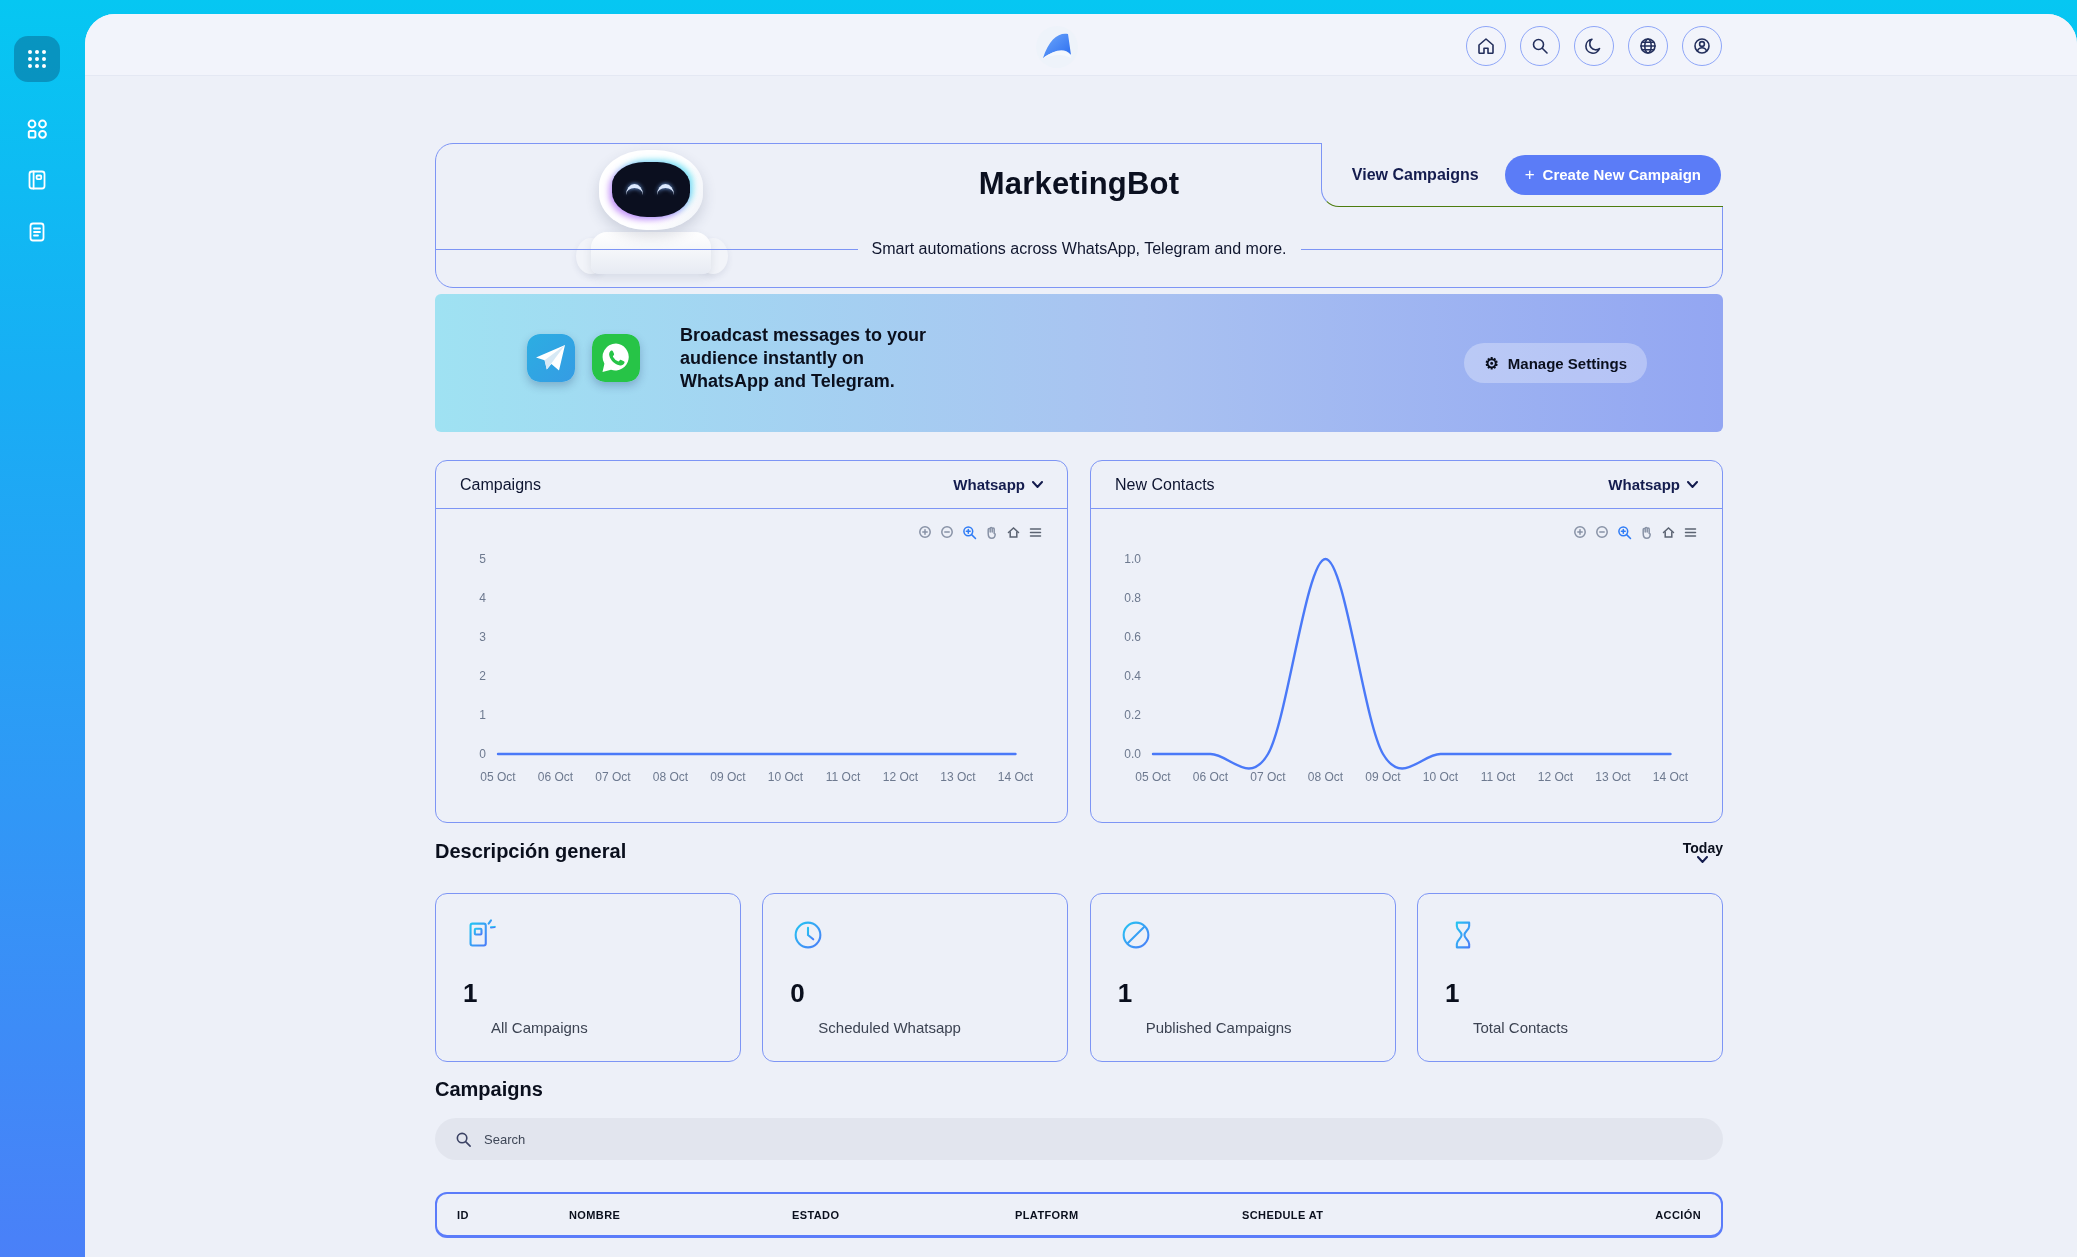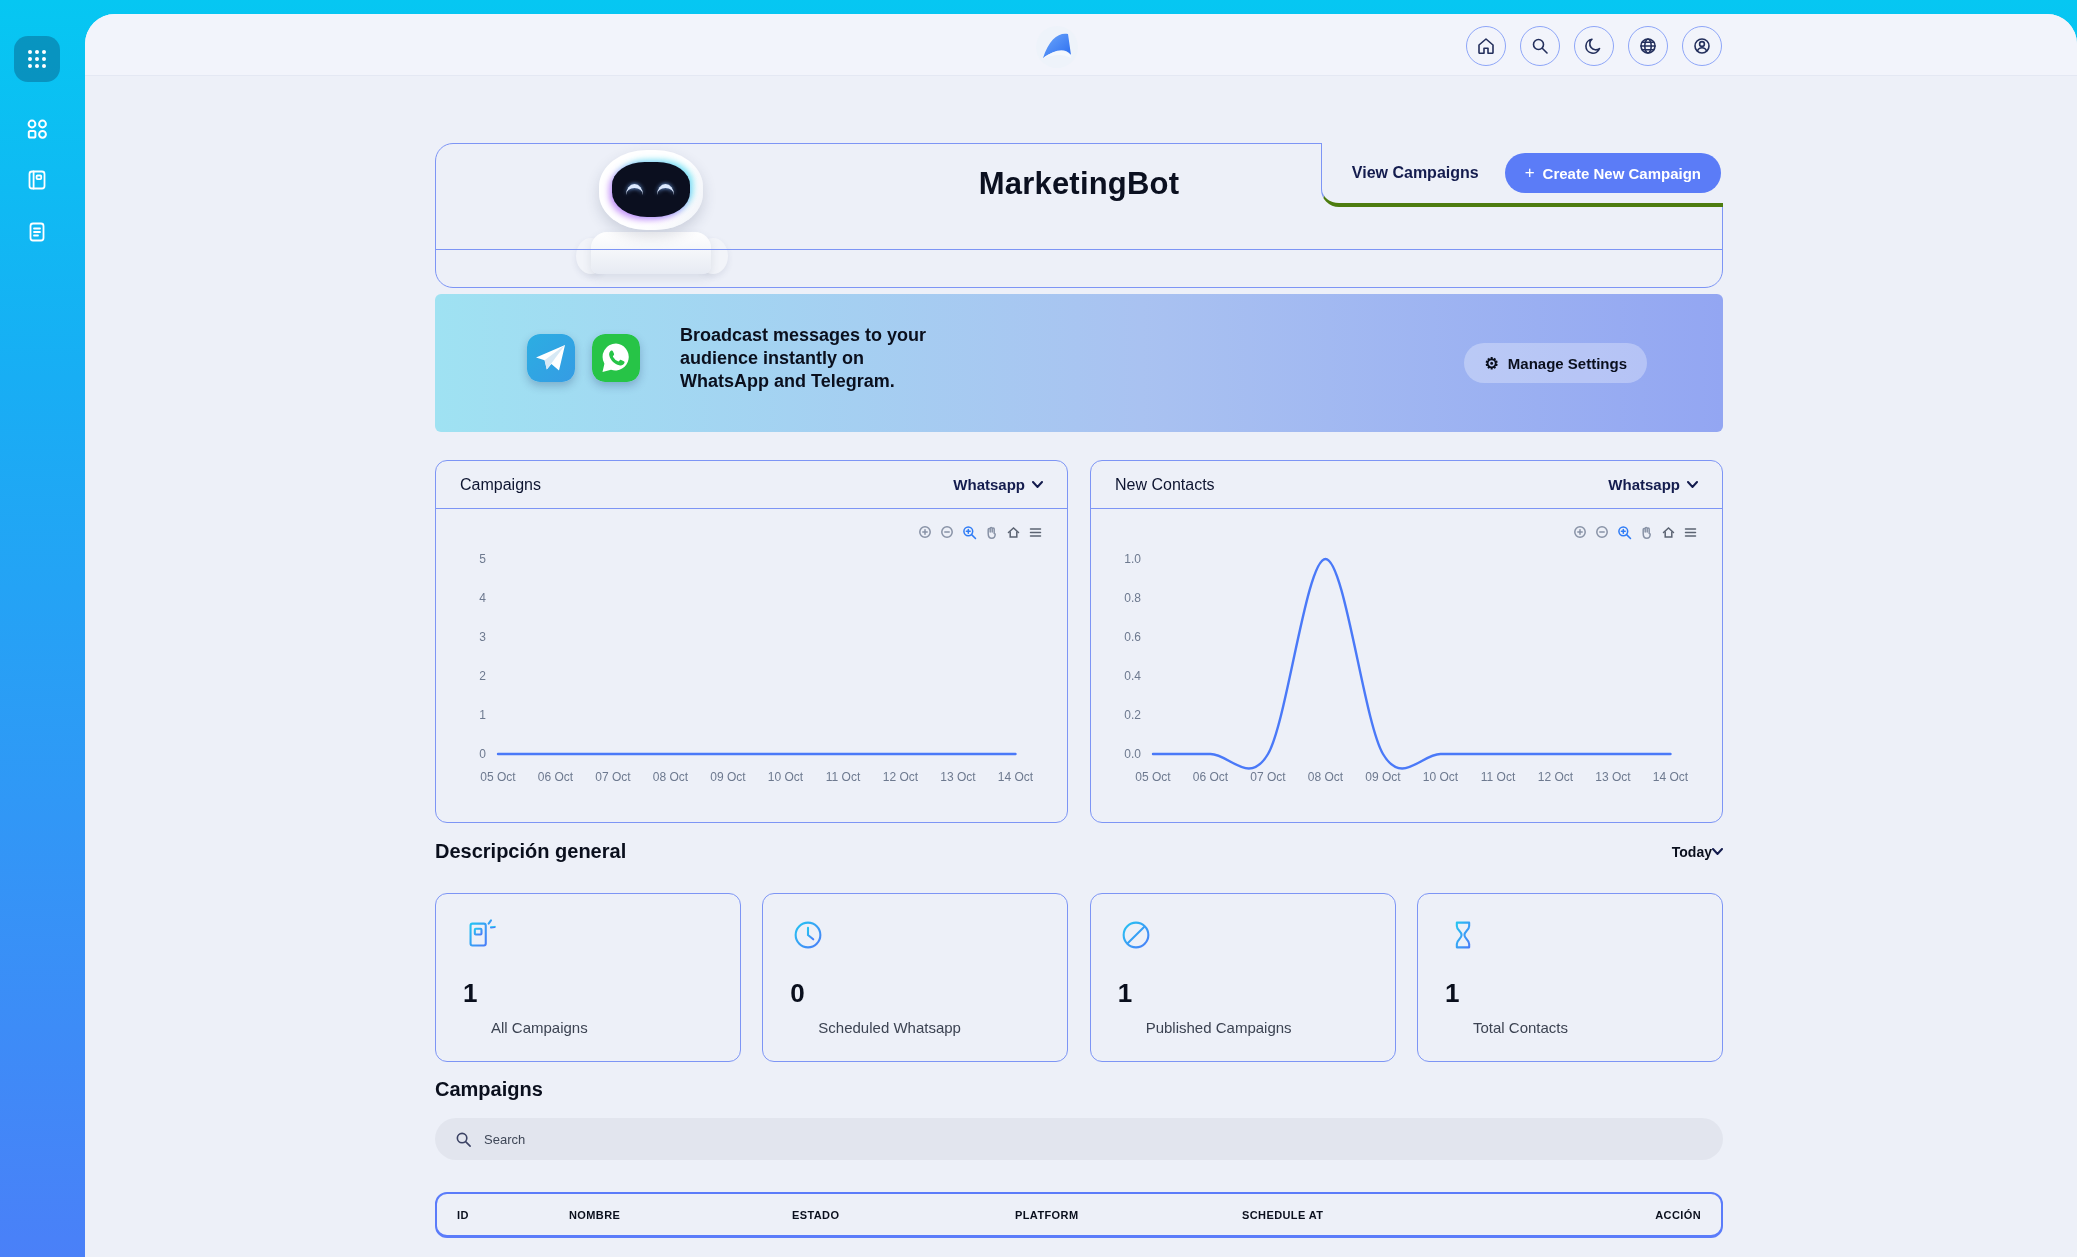--- a/index.html
+++ b/index.html
@@ -26,21 +26,21 @@
   .circle-btn { width:40px; height:40px; border-radius:50%; border:1px solid #8ea6f8;
     display:flex; align-items:center; justify-content:center; cursor:pointer; background:transparent; }
   .circle-btn svg { width:20px; height:20px; stroke:#232f5c; fill:none; stroke-width:1.6;
     stroke-linecap:round; stroke-linejoin:round; }
 
   .col { position:absolute; left:350px; width:1288px; }
 
   
   .hero { top:89px; height:145px; border:1px solid #7d95f5; border-radius:18px;margin-top:40px; }
   .hero-notch { position:absolute; top:-1px; right:-1px; width:402px; height:64px;
-    background:#edf0f8; border-left:1px solid #7d95f5; border-bottom:4px solid #4d7c0f;
+    background:#edf0f8; border-left:1px solid #7d95f5; border-bottom:1px solid #4d7c0f;
     border-bottom-left-radius:18px; display:flex; align-items:center; justify-content:flex-end; gap:26px; }
   .view-link { font-weight:bold; font-size:16px; color:#141c4e; cursor:pointer; }
   .btn-primary { height:40px; padding:0 20px; margin-right:2px; border:none; border-radius:20px;
     background:#5b7cf7; color:#fff; font-weight:bold; font-size:15px; cursor:pointer;
     display:flex; align-items:center; gap:8px; font-family:inherit; }
   .btn-primary .plus { font-size:17px; font-weight:normal; }
   .hero-title { position:absolute; left:0; right:0; top:22px; text-align:center;
     font-size:31px; font-weight:bold; color:#0b1020; letter-spacing:.2px; }
   .hero-divider { position:absolute; left:0; right:0; top:105px; border-top:1px solid #7d95f5; }
   .hero-sub { position:absolute; left:0; right:0; top:96px; text-align:center; }
@@ -89,21 +89,21 @@
   .chev { width:11px; height:7px; stroke:#141c4e; fill:none; stroke-width:2; stroke-linecap:round; }
   .modebar { position:absolute; top:64px; right:24px; display:flex; gap:7px; }
   .modebar svg { width:15px; height:15px; cursor:pointer; }
   .chart-svg { position:absolute; left:20px; top:60px; }
   .chart-svg text { font-family:"Liberation Sans",sans-serif; font-size:12px; fill:#6d798f; }
 
   
   .ov-head { top:826px; display:flex; justify-content:space-between; align-items:center; }
   .h2 { font-size:20px; font-weight:bold; color:#0a0f1d; }
   .period { display:flex; align-items:center; font-size:14px; font-weight:bold;
-    color:#0a0f1d; cursor:pointer; }
+    color:#0a0f1d; cursor:pointer;flex-direction:column; }
   .stat-row { top:879px; height:169px; display:flex; justify-content:space-between; }
   .stat-card { width:306px; height:169px; border:1px solid #7d95f5; border-radius:12px;
     position:relative; }
   .stat-card .ic { position:absolute; left:26px; top:22px; width:38px; height:38px; }
   .stat-val { position:absolute; left:27px; top:84px; font-size:26px; font-weight:bold; color:#0a0f1d; }
   .stat-lab { position:absolute; left:27px; top:125px; font-size:15px; color:#3c4352;margin-left:28px; }
 
   
   .camp-head { top:1064px; }
   .searchbar { top:1104px; height:42px; background:#e2e5ee; border-radius:21px;
@@ -226,20 +226,23 @@
         <div class="body"></div>
       <div class="head">
           <div class="face">
             <span class="eye l"></span>
             <span class="eye r"></span>
           </div>
         </div>
     </div>
     <div class="hero-title">MarketingBot</div>
     <div class="hero-divider"></div>
+    <div class="hero-sub">
+      <span>Smart automations across WhatsApp, Telegram and more.</span>
+    </div>
     <div class="hero-notch">
       <span class="view-link">View Campaigns</span>
       <button class="btn-primary">
         <span class="plus">+</span>
         <span>Create New Campaign</span>
       </button>
     </div>
   </section>
 
   <section class="col broadcast abs">

